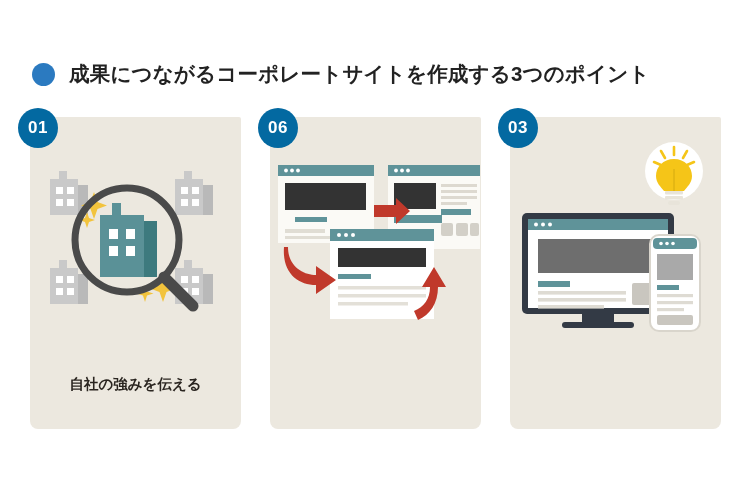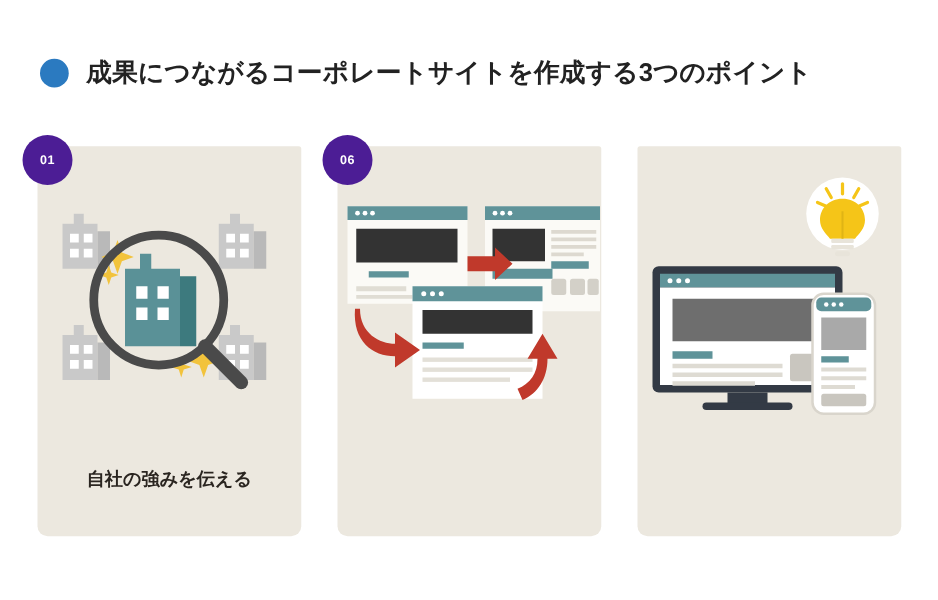--- a/index.html
+++ b/index.html
@@ -12,21 +12,21 @@
     background: #ffffff;
     font-family: "Liberation Sans", "DejaVu Sans", sans-serif;
     overflow: hidden;
     position: relative;
   }
 
   
   .title-row {
     position: absolute;
     left: 32px;
-    top: 44px;
+    top: 60px;
     display: flex;
     align-items: center;
     gap: 14px;
   }
   .title-dot {
     width: 23px;
     height: 23px;
     border-radius: 50%;
     background: #2b7ac0;
     flex: 0 0 auto;
@@ -57,23 +57,23 @@
     border-radius: 2px 2px 8px 8px;
     flex: 0 0 auto;
   }
   .badge {
     position: absolute;
     left: -12px;
     top: -9px;
     width: 40px;
     height: 40px;
     border-radius: 50%;
-    background: #4c1d95;
+    background: #0369a1;
     color: #ffffff;
-    font-size: 10px;
+    font-size: 17px;
     font-weight: bold;
     display: flex;
     align-items: center;
     justify-content: center;
     letter-spacing: 0.5px;
     z-index: 5;
   }
   .card-art {
     position: absolute;
     left: 0;
@@ -257,20 +257,21 @@
           <path d="M140 76 L126 63 L126 70 L104 70 L104 82 L126 82 L126 89 Z"></path>
 
           <path d="M148 185 C160 180, 168 168, 168 152 L176 152 L164 132 L152 152 L160 152 C160 164, 154 172, 144 176 Z"></path>
         </g>
       </svg>
     </div>
 
   </div>
 
   <div class="card card--3">
+    <div class="badge">03</div>
 
     <div class="card-art">
       <svg viewBox="0 0 211 215" xmlns="http://www.w3.org/2000/svg">
 
         <circle cx="164" cy="36" r="29" fill="#ffffff"></circle>
 
         <g stroke="#f5c518" stroke-width="2.6" stroke-linecap="round">
           <line x1="164" y1="12" x2="164" y2="20"></line>
           <line x1="151" y1="16" x2="155" y2="23"></line>
           <line x1="177" y1="16" x2="173" y2="23"></line>

